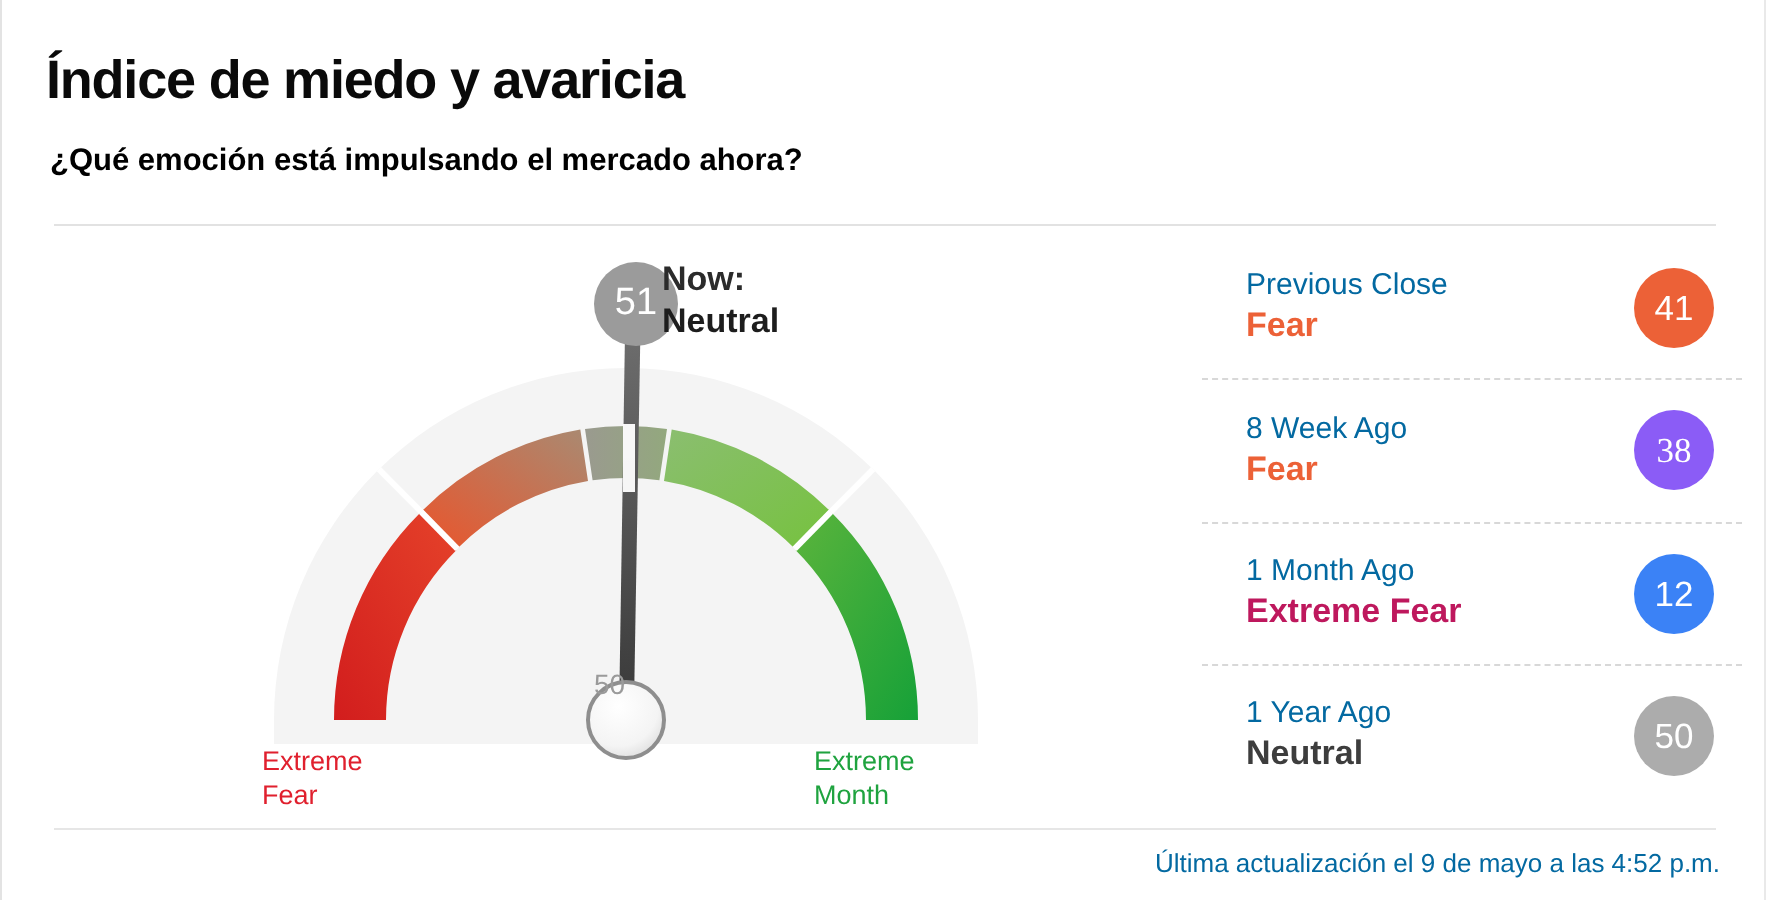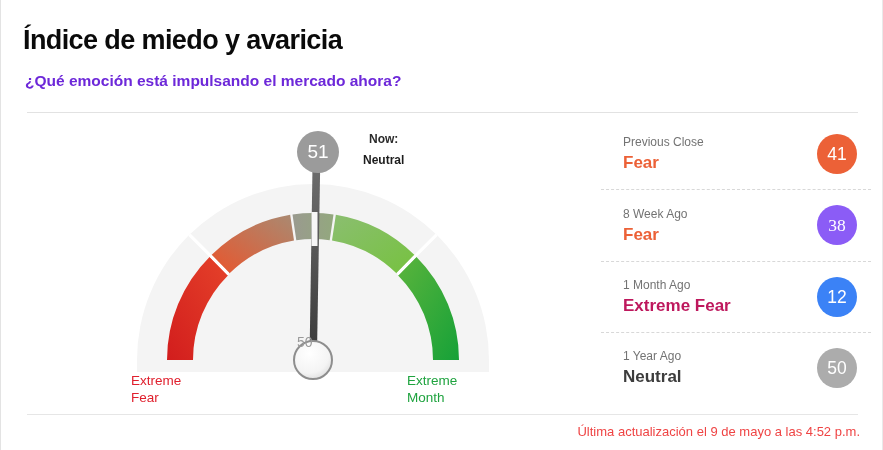--- a/index.html
+++ b/index.html
@@ -27,47 +27,46 @@
     color: #0a0a0a;
     letter-spacing: -0.6px;
     white-space: nowrap;
     line-height: 48px;
   }
   .subtitle {
     position: absolute;
     left: 24px; top: 72px;
     font-size: 15.5px;
     font-weight: bold;
-    color: #6d28d9;
+    color: #000000;
     white-space: nowrap;
   }
   .header-rule {
     position: absolute;
     left: 26px; top: 112px;
     width: 831px; height: 1px;
     background: #e2e2e2;
   }
 
   
   .gauge-wrap {
     position: absolute;
     left: 130px; top: 120px;
     width: 380px; height: 290px;
   }
   .gauge-svg { position: absolute; left: 0; top: 0; }
 
   .now-label {
     position: absolute;
-    left: 232px; top: 9px;
-    font-size: 12px;
+    left: 200px; top: 9px;
+    font-size: 17px;
     font-weight: bold;
     color: #1d1d1d;
     line-height: 21px;
     white-space: nowrap;
-    text-align: center;
   }
   .now-label .now-value { font-weight: bold; color: #2b2b2b; }
   .tick-50 {
     position: absolute; left: 166px; top: 214px;
     font-size: 14px; color: #9a9a9a;
   }
   .end-label {
     position: absolute;
     font-size: 13.5px;
     font-weight: normal;
@@ -98,22 +97,22 @@
   .panel-row {
     position: relative;
     height: 71.25px;
     display: flex;
     align-items: center;
     justify-content: space-between;
   }
   .panel-row + .panel-row { border-top: 1px dashed #d8d8d8; }
   .row-text { padding-left: 22px; }
   .row-when {
-    font-size: 12px;
-    color: #737373;
+    font-size: 15px;
+    color: #0369a1;
     line-height: 19px;
     white-space: nowrap;
   }
   .row-state {
     font-size: 17px;
     font-weight: bold;
     line-height: 22px;
     white-space: nowrap;
   }
   .row-badge {
@@ -131,21 +130,21 @@
   .footer-rule {
     position: absolute;
     left: 26px; top: 414px;
     width: 831px; height: 1px;
     background: #e6e6e6;
   }
   .footer-text {
     position: absolute;
     right: 22px; top: 424px;
     font-size: 13px;
-    color: #ef4444;
+    color: #0369a1;
     white-space: nowrap;
   }
 </style>
 </head>
 <body>
 
 <div id="root">
 
   <div class="header">
     <div class="title">Índice de miedo y avaricia</div>

